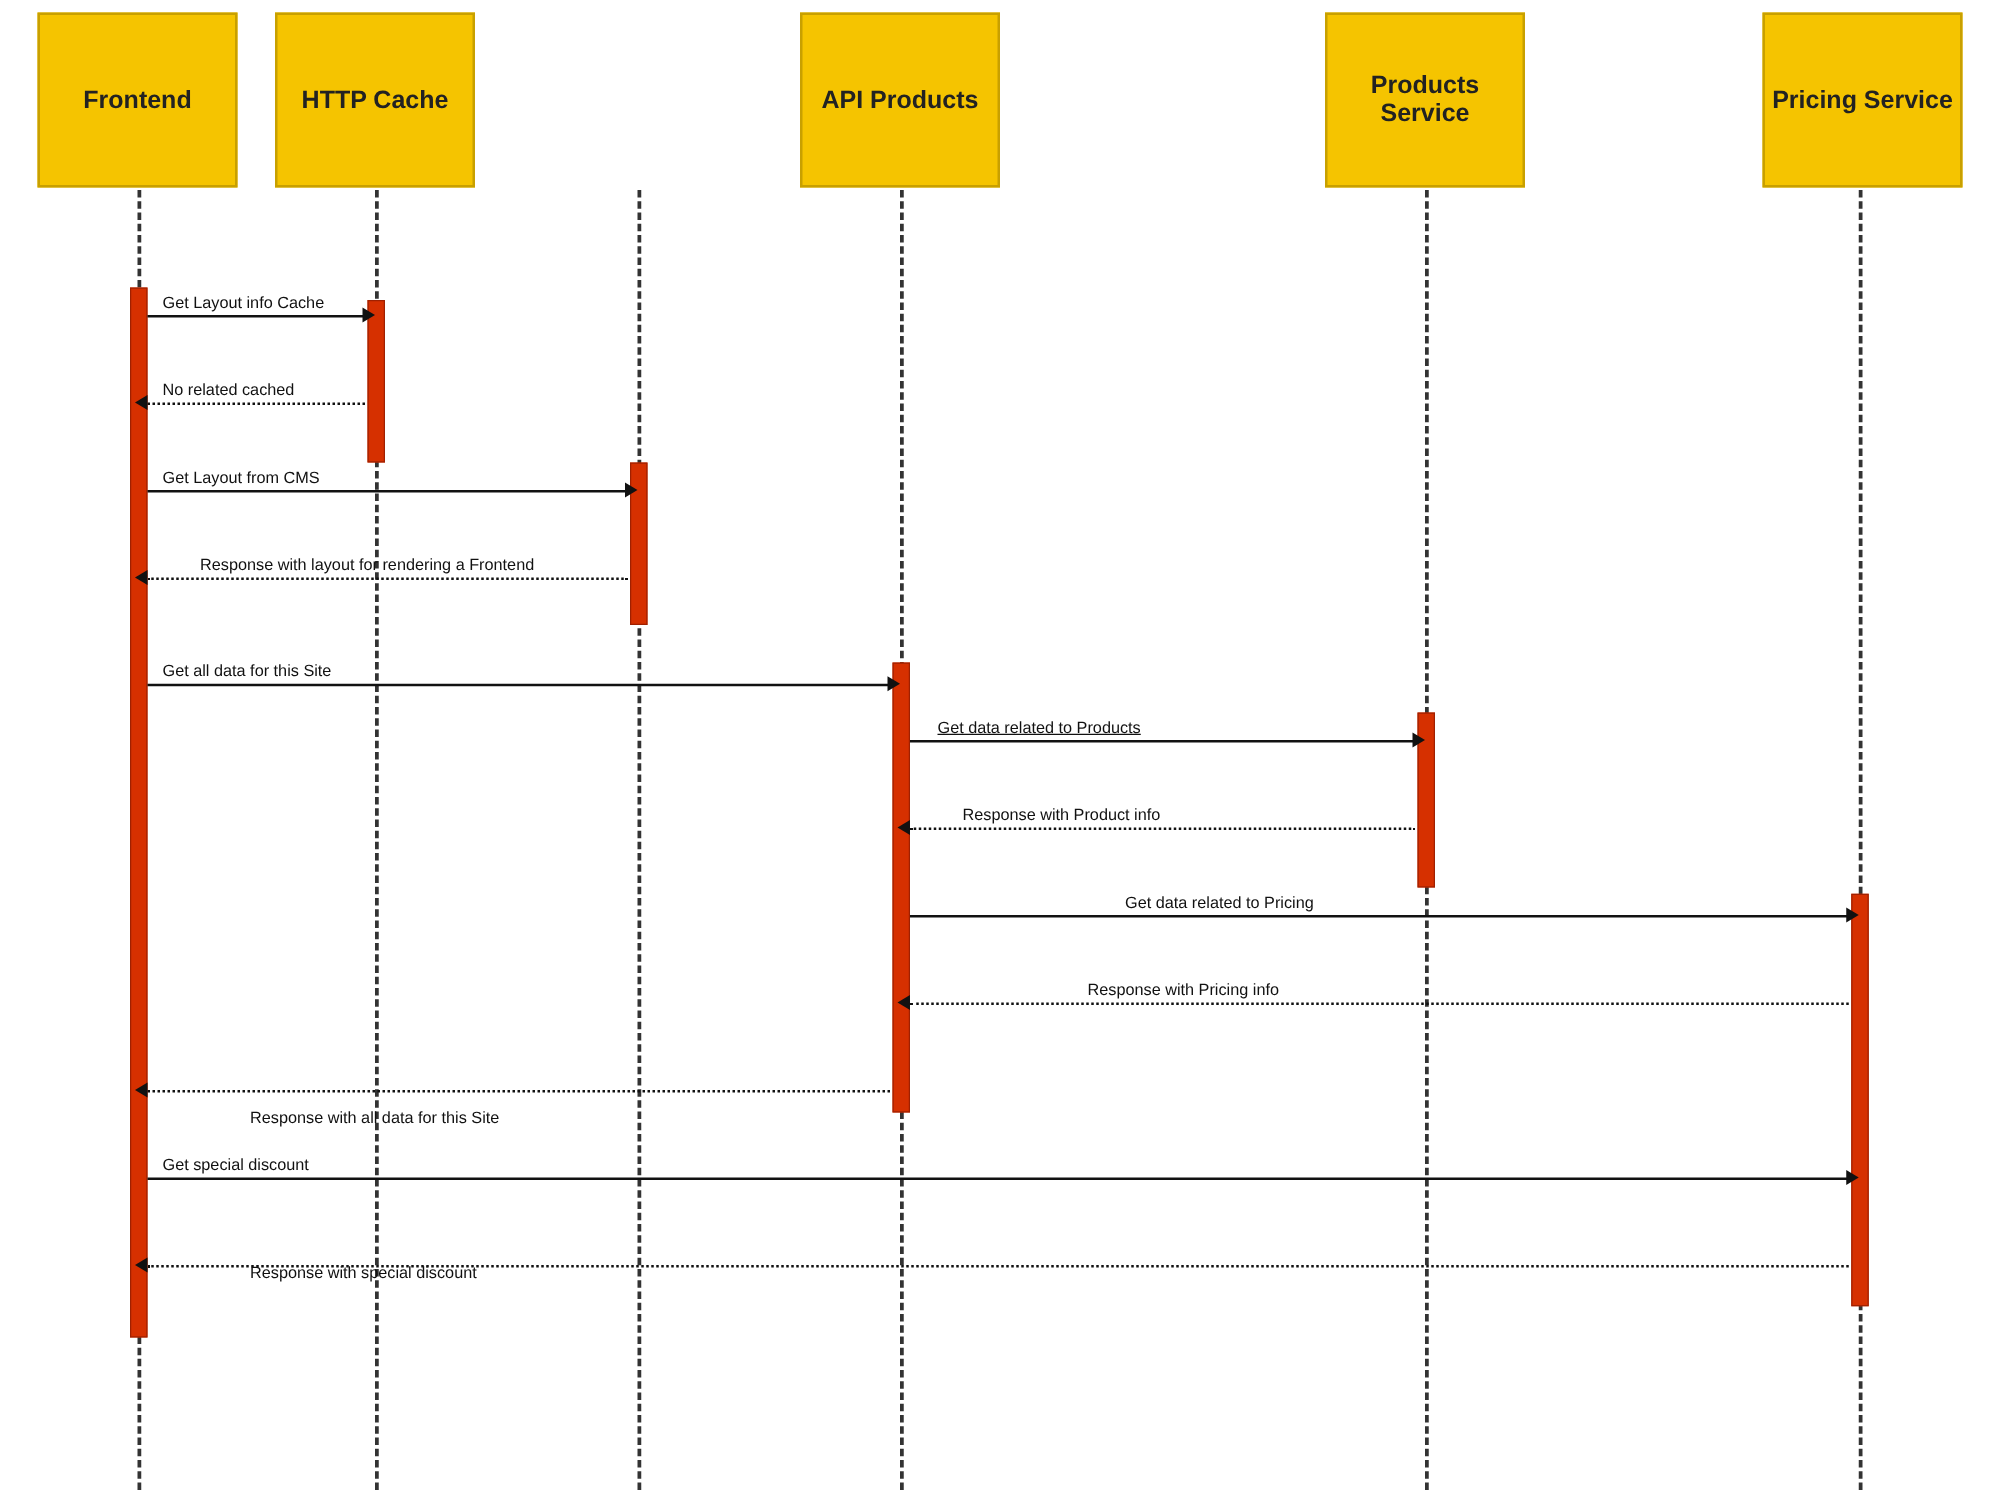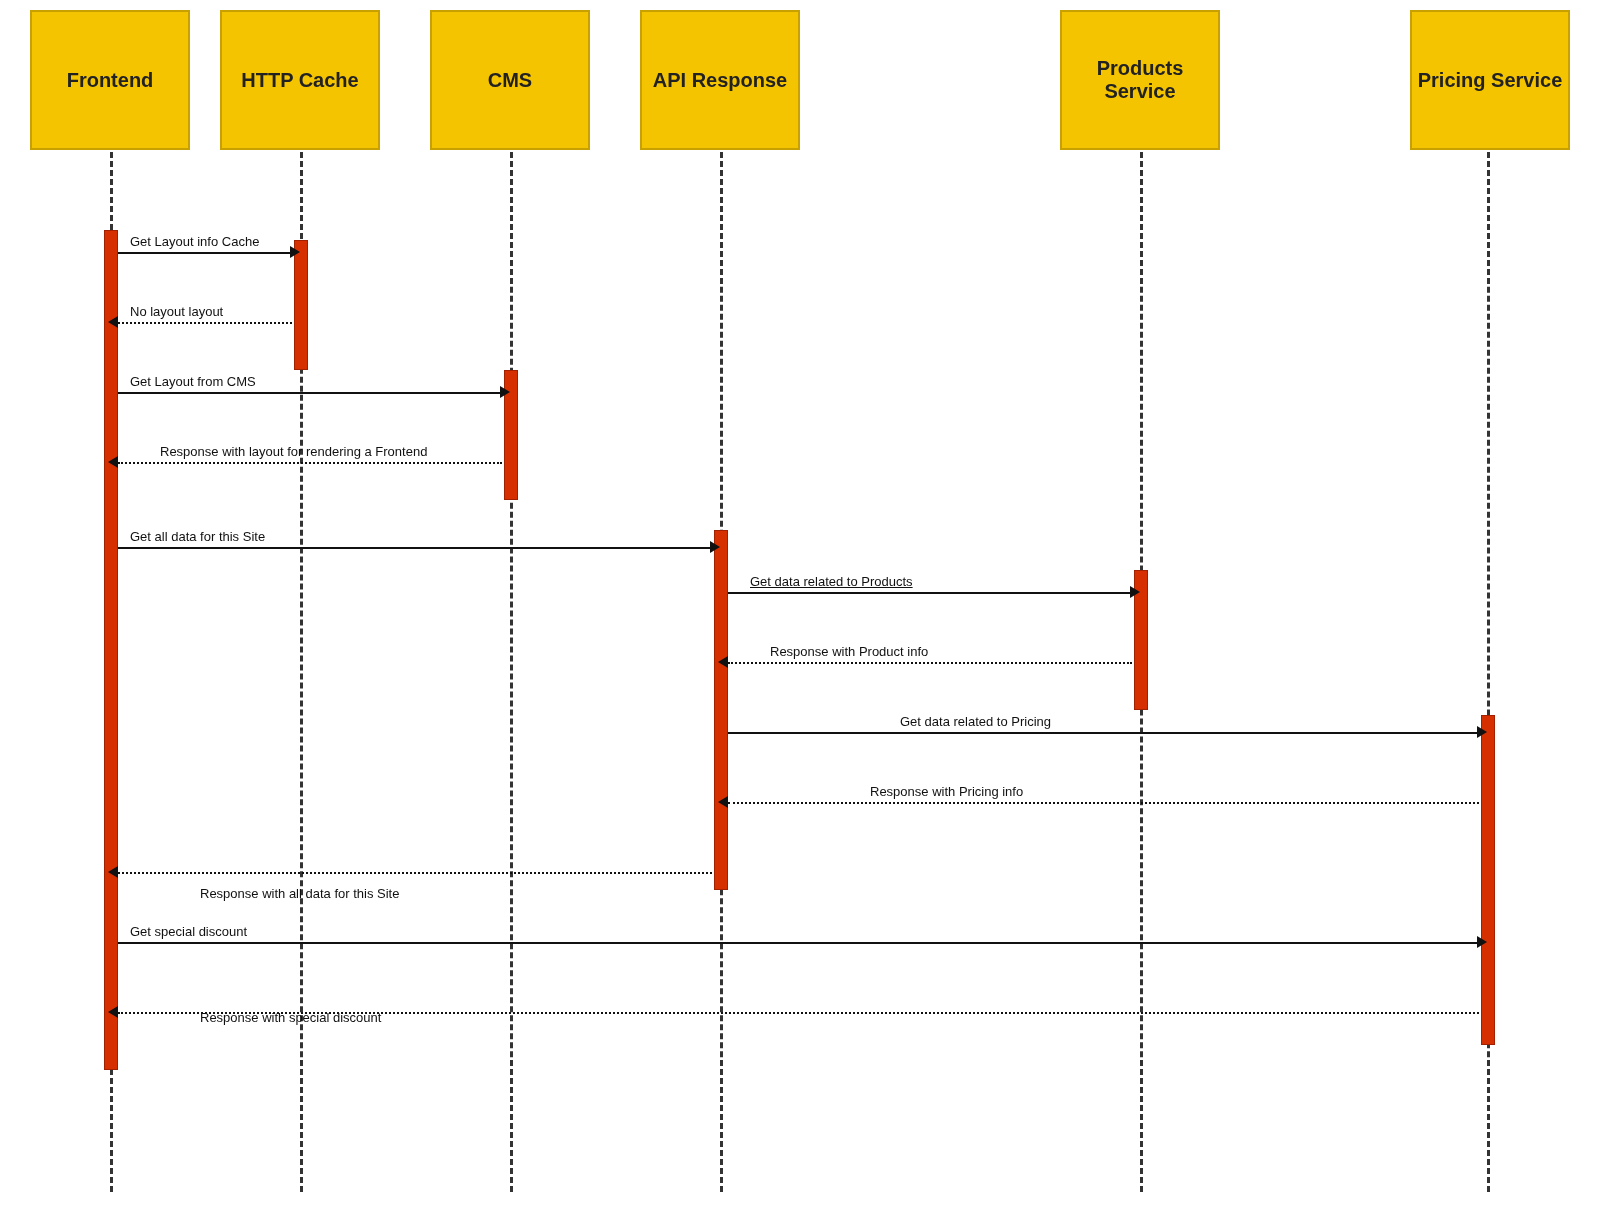--- a/index.html
+++ b/index.html
@@ -95,25 +95,22 @@
 <body>
 
 <div class="diagram-container">
 
   <div class="actor-box" style="left:220px;">
     <span>HTTP Cache</span>
   </div>
   <div class="actor-box" style="left:30px;">
     <span>Frontend</span>
   </div>
-  <div class="actor-box" style="left:430px;">
-    <span>CMS</span>
-  </div>
   <div class="actor-box" style="left:640px;">
-    <span>API Response</span>
+    <span>API Products</span>
   </div>
   <div class="actor-box" style="left:1060px;justify-content:center;">
     <span>Products Service</span>
   </div>
   <div class="actor-box" style="left:1410px;">
     <span>Pricing Service</span>
   </div>
 
   <div class="lifeline" style="left:110px;"></div>
   <div class="lifeline" style="left:300px;"></div>
@@ -133,21 +130,21 @@
   <div class="activation" style="left:1134px; top:570px; height:140px;"></div>
 
   <div class="activation" style="left:1481px; top:715px; height:330px;"></div>
 
   <div class="arrow-line" style="left:118px; top:252px; width:174px;"></div>
   <div class="arrowhead-right" style="left:290px; top:246px;"></div>
   <div class="msg-label" style="left:130px; top:234px;">Get Layout info Cache</div>
 
   <div class="arrow-line dashed" style="left:118px; top:322px; width:174px;"></div>
   <div class="arrowhead-left" style="left:108px; top:316px;"></div>
-  <div class="msg-label" style="left:130px; top:304px;">No layout layout</div>
+  <div class="msg-label" style="left:130px; top:304px;">No related cached</div>
 
   <div class="arrow-line" style="left:118px; top:392px; width:384px;"></div>
   <div class="arrowhead-right" style="left:500px; top:386px;"></div>
   <div class="msg-label" style="left:130px; top:374px;">Get Layout from CMS</div>
 
   <div class="arrow-line dashed" style="left:118px; top:462px; width:384px;"></div>
   <div class="arrowhead-left" style="left:108px; top:456px;"></div>
   <div class="msg-label" style="left:160px; top:444px;">Response with layout for rendering a Frontend</div>
 
   <div class="arrow-line" style="left:118px; top:547px; width:594px;"></div>

